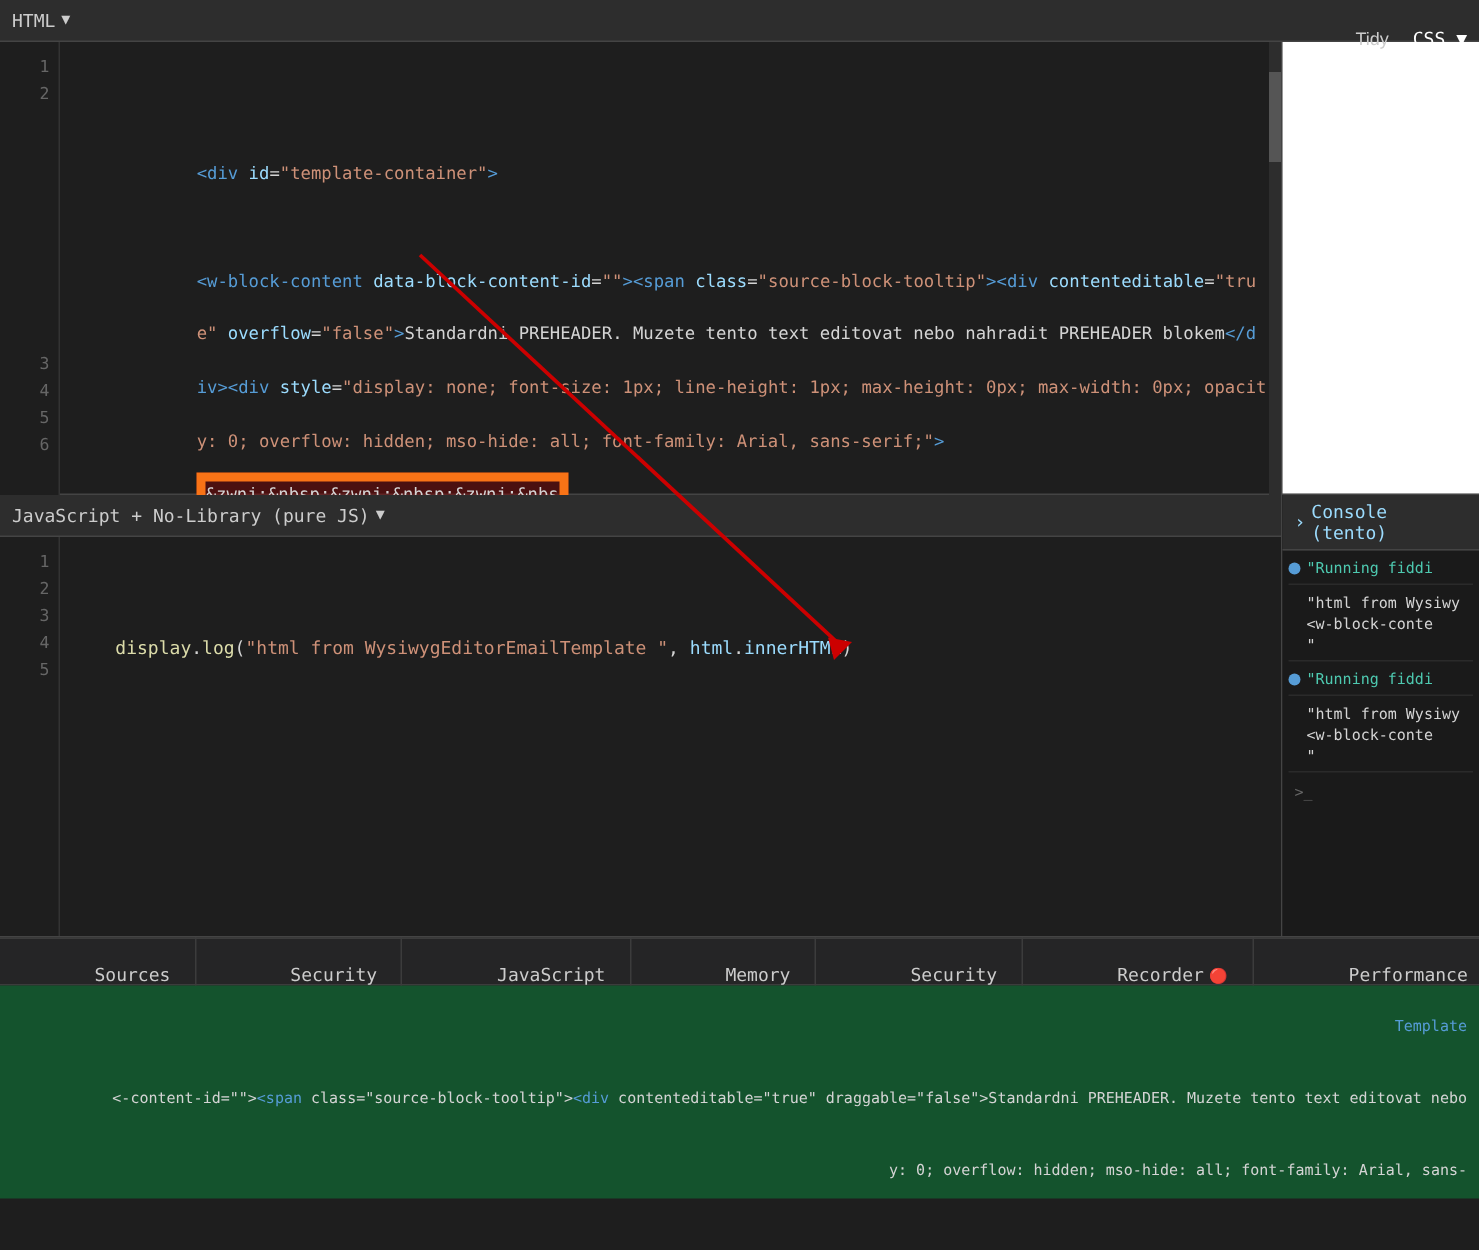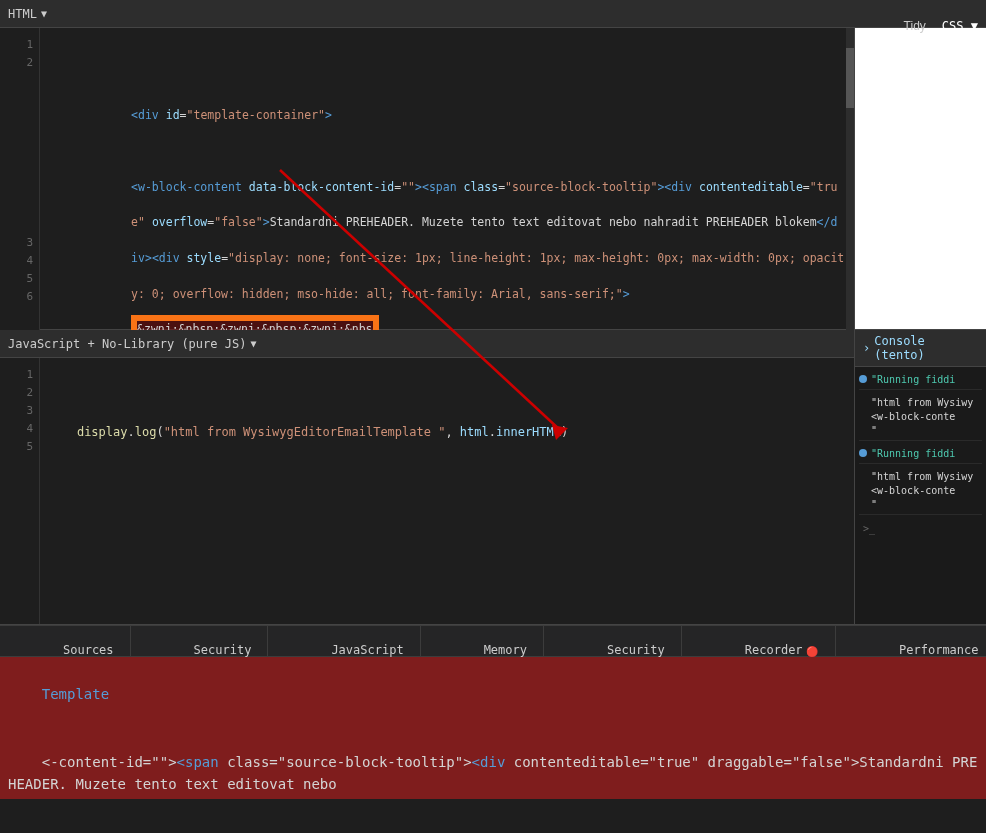--- a/index.html
+++ b/index.html
@@ -275,27 +275,28 @@
       border-bottom: 2px solid #007acc;
     }
 
     .bottom-tab .tab-icon {
       margin-left: 4px;
       font-size: 10px;
     }
 
     
     .bottom-source {
-      background: #7f1d1d;
+      background: #14532d;
       height: 142px;
       overflow: hidden;
       padding: 4px 0;
-      font-size: 14px;
+      font-size: 10px;
       line-height: 1.6;
       word-break: break-all;
+      text-align: right;
     }
 
     .bottom-source-line {
       padding: 0 8px;
       white-space: pre-wrap;
       word-break: break-all;
     }
 
     
     .arrow-overlay {

